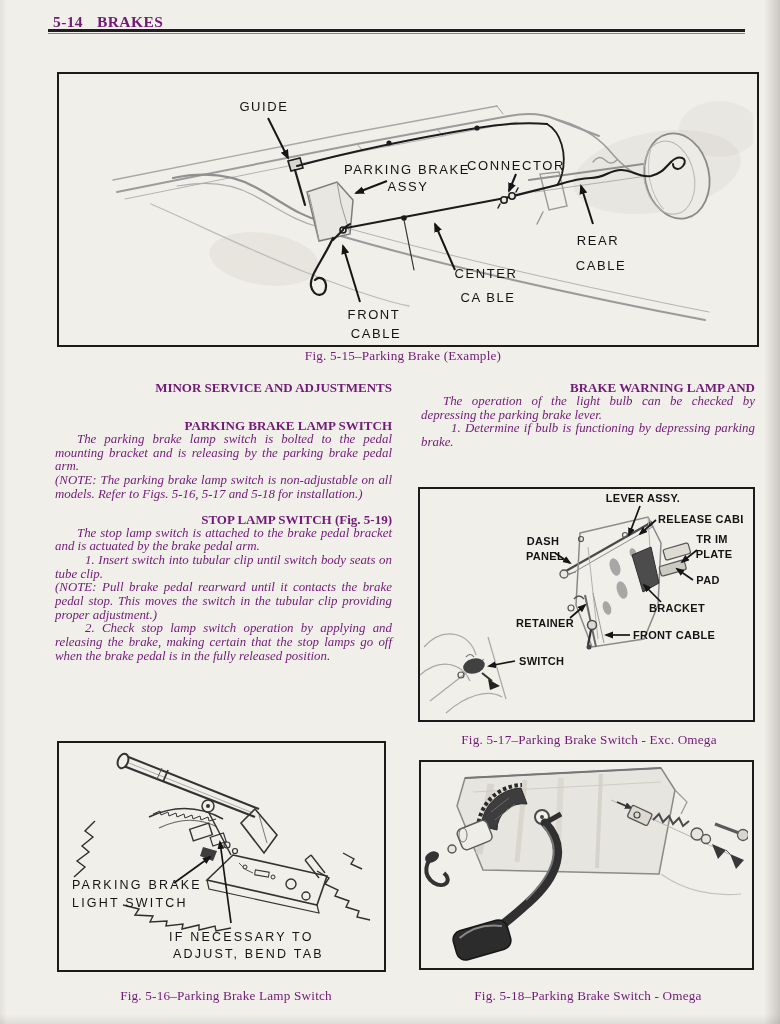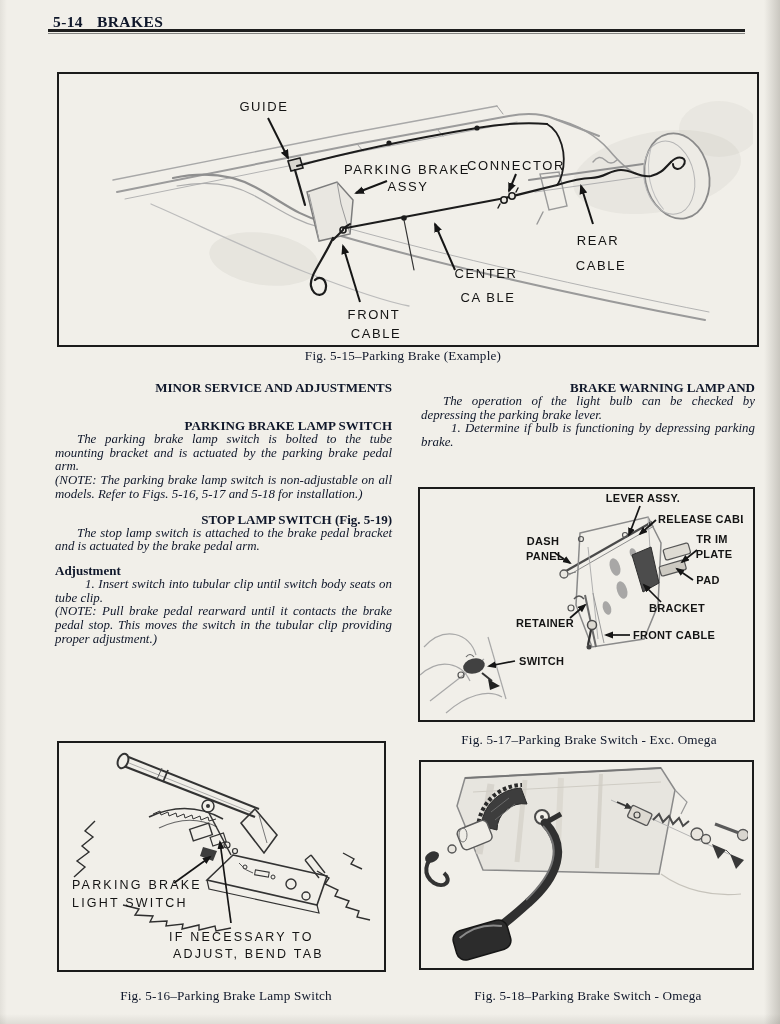--- a/index.html
+++ b/index.html
@@ -1,17 +1,17 @@
 <!DOCTYPE html>
 <html><head>
 <meta charset="utf-8">
 <style>
   html,body{margin:0;padding:0;background:#e8e6e0;}
   .page{position:relative;width:780px;height:1024px;background:#f1efe9;
-        font-family:"Liberation Serif",serif;color:#0f172a;overflow:hidden;}
+        font-family:"Liberation Serif",serif;color:#701a75;overflow:hidden;}
   .edge-right{position:absolute;right:0;top:0;width:16px;height:100%;
         background:linear-gradient(to right,rgba(60,55,45,0),rgba(60,55,45,.22));}
   .edge-bottom{position:absolute;left:0;bottom:0;width:100%;height:10px;
         background:linear-gradient(to bottom,rgba(60,55,45,0),rgba(60,55,45,.10));}
   .edge-left{position:absolute;left:0;top:0;width:7px;height:100%;
         background:linear-gradient(to right,rgba(60,55,45,.08),rgba(60,55,45,0));}
 
   .hdr{position:absolute;top:13px;left:53px;font-weight:bold;font-size:15.5px;
        letter-spacing:.4px;white-space:nowrap;}
   .hdr .code{margin-right:14px;}
@@ -133,27 +133,27 @@
         <text class="t15" x="315" y="245">FRONT</text>
         <text class="t15" x="317" y="264">CABLE</text>
       </g>
     </svg>
   </div>
   <div class="caption" style="left:403px;top:348px;">Fig. 5-15–Parking Brake (Example)</div>
 
   <div class="col" style="left:55px;top:381px;">
     <div class="h1">MINOR SERVICE AND ADJUSTMENTS</div>
     <div class="h2 mt12">PARKING BRAKE LAMP SWITCH</div>
-    <p class="indent mt2">The parking brake lamp switch is bolted to the tube mounting bracket and is actuated by the parking brake pedal arm.</p>
+    <p class="indent mt2">The parking brake lamp switch is bolted to the pedal mounting bracket and is releasing by the parking brake pedal arm.</p>
     <p class="mt10">(NOTE: The parking brake lamp switch is non-adjustable on all models. Refer to Figs. 5-16, 5-17 and 5-18 for installation.)</p>
     <div class="h2 mt11">STOP LAMP SWITCH (Fig. 5-19)</div>
     <p class="indent mt2">The stop lamp switch is attached to the brake pedal bracket and is actuated by the brake pedal arm.</p>
-    <div class="h3 mt10">Adjustment</div>
     <p class="step mt2">1. Insert switch into tubular clip until switch body seats on tube clip.</p>
     <p class="mt10">(NOTE: Pull brake pedal rearward until it contacts the brake pedal stop. This moves the switch in the tubular clip providing proper adjustment.)</p>
+    <p class="step mt11">2. Check stop lamp switch operation by applying and releasing the brake, making certain that the stop lamps go off when the brake pedal is in the fully released position.</p>
   </div>
 
   <div class="col" style="left:421px;top:381px;width:334px;">
     <div class="h1">BRAKE WARNING LAMP AND</div>
     <p class="indent mt2">The operation of the light bulb can be checked by depressing the parking brake lever.</p>
     <p class="step">1. Determine if bulb is functioning by depressing parking brake.</p>
   </div>
 
   <div class="figbox" style="left:418px;top:487px;width:327px;height:231px;padding-left:6px;">
     <svg width="323" height="227" viewBox="0 0 323 227">

